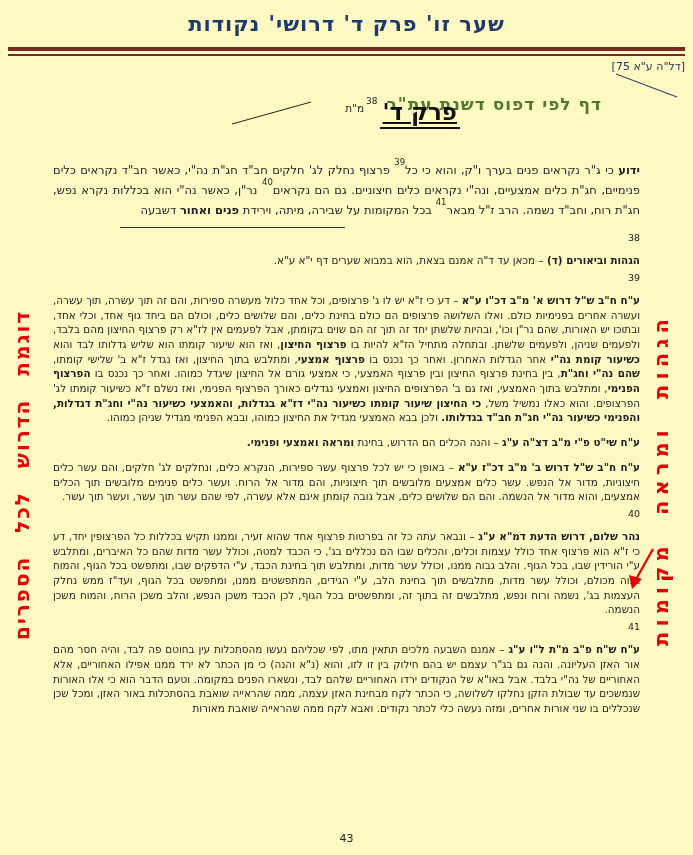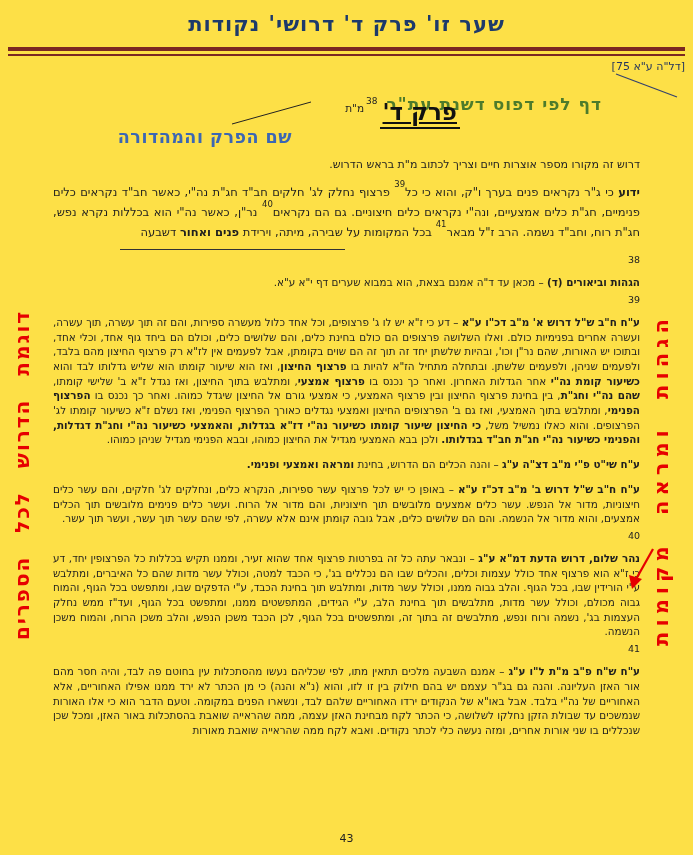--- a/index.html
+++ b/index.html
@@ -1,17 +1,17 @@
 <!DOCTYPE html>
 <html lang="he"><head>
 <meta charset="utf-8">
 <style>
   html,body{margin:0;padding:0;background:#e8e8e8;}
   .page{
-    position:relative;width:693px;height:855px;margin:0 auto;background:#fde047;
+    position:relative;width:693px;height:855px;margin:0 auto;background:#fef9c3;
     direction:rtl;overflow:hidden;
     font-family:"DejaVu Sans",sans-serif;color:#1f1f1f;
   }
   .title{
     position:absolute;top:12px;left:0;right:0;text-align:center;
     font-size:21px;font-weight:bold;color:#1d3a6b;letter-spacing:1px;
   }
   .title-rule{
     position:absolute;top:47px;left:8px;right:8px;height:3px;
     border-top:4px solid #7b2822;border-bottom:2px solid #7b2822;
@@ -75,24 +75,22 @@
   <div class="title-rule"></div>
 
   <div class="folio-ref">[דל"ה ע"א 75]</div>
 
   <div class="green-label">דף לפי דפוס דשנת עת"ר</div>
 
   <div class="chapter-row">
     <span class="chapter">פרק ד'</span><sup class="chapter-fn">38</sup><span class="chapter-mt">מ"ת</span>
   </div>
 
-  <div class="blue-label">שם הפרק והמהדורה</div>
 
   <div class="content">
-    <div class="intro">דרוש זה מקורו מספר אוצרות חיים וצריך לכתוב מ"ת בראש הדרוש.</div>
     <div class="body-para"><span class="b">ידוע</span><span> כי ג"ר נקראים פנים בערך ו"ק, והוא כי כל</span><sup>39</sup><span> פרצוף נחלק לג' חלקים חב"ד חג"ת נה"י, כאשר חב"ד נקראים כלים פנימיים, חג"ת כלים אמצעיים, ונה"י נקראים כלים חיצוניים. גם הם נקראים</span><sup>40</sup><span> נר"ן, כאשר נה"י הוא בכללות נקרא נפש, חג"ת רוח, וחב"ד נשמה. הרב ז"ל מבאר</span><sup>41</sup><span> בכל המקומות על שבירה, מיתה, וירידת </span><span class="b">פנים ואחור</span><span> דשבעה</span></div>
     <div class="fn-rule"></div>
     <div class="footnotes">
         <div class="fn-num">38</div>
         <div class="fn-text"><span class="b">הגהות וביאורים (ד)</span><span> – מכאן עד ד"ה אמנם בצאת, הוא במבוא שערים דף י"א ע"א.</span></div>
         <div class="fn-num">39</div>
         <div class="fn-text"><span class="b">ע"ח ח"ב ש"ל דרוש א' מ"ב דכ"ו ע"א</span><span> – דע כי ז"א יש לו ג' פרצופים, וכל אחד כלול מעשרה ספירות, והם זה תוך עשרה, תוך עשרה, ועשרה אחרים בפנימיות כולם. ואלו השלושה פרצופים הם כולם בחינת כלים, והם שלושים כלים, וכולם הם ביחד גוף אחד, וכלי אחד, ובתוכו יש האורות, שהם נר"ן וכו', ובהיות שלשתן יחד זה תוך זה הם שוים בקומתן, אבל לפעמים אין לז"א רק פרצוף החיצון מהם בלבד, ולפעמים שניהן, ולפעמים שלשתן. ובתחלה מתחיל הז"א להיות בו </span><span class="b">פרצוף החיצון</span><span>, ואז הוא שיעור קומתו הוא שליש גדלותו לבד והוא </span><span class="b">כשיעור קומת נה"י</span><span> אחר הגדלות האחרון. ואחר כך נכנס בו </span><span class="b">פרצוף אמצעי</span><span>, ומתלבש בתוך החיצון, ואז נגדל ז"א ב' שלישי קומתו, </span><span class="b">שהם נה"י וחג"ת</span><span>, בין בחינת פרצוף החיצון ובין פרצוף האמצעי, כי אמצעי גורם אל החיצון שיגדל כמוהו. ואחר כך נכנס בו </span><span class="b">הפרצוף הפנימי</span><span>, ומתלבש בתוך האמצעי, ואז גם ב' הפרצופים החיצון ואמצעי נגדלים כאורך הפרצוף הפנימי, ואז נשלם ז"א כשיעור קומתו לג' הפרצופים. והוא כאלו נמשיל משל, </span><span class="b">כי החיצון שיעור קומתו כשיעור נה"י דז"א בגדלות, והאמצעי כשיעור נה"י וחג"ת דגדלות, והפנימי כשיעור נה"י חג"ת חב"ד בגדלותו.</span><span> ולכן בבא האמצעי מגדיל את החיצון כמוהו, ובבא הפנימי מגדיל שניהן כמוהו.</span></div>
         <div class="fn-text"><span class="b">ע"ח שי"ט פ"י מ"ב דצ"ה ע"ג</span><span> – והנה הכלים הם הדרוש, בחינת </span><span class="b">ומראה ואמצעי ופנימי.</span></div>
         <div class="fn-text"><span class="b">ע"ח ח"ב ש"ל דרוש ב' מ"ב דכ"ז ע"א</span><span> – באופן כי יש לכל פרצוף עשר ספירות, הנקרא כלים, ונחלקים לג' חלקים, והם עשר כלים חיצוניות, מדור אל הנפש. עשר כלים אמצעים מלובשים תוך חיצוניות, והם מדור אל הרוח. ועשר כלים פנימים מלובשים תוך הכלים אמצעים, והוא מדור אל הנשמה. והם הם שלושים כלים, אבל גובה קומתן אינם אלא עשרה, לפי שהם עשר תוך עשר, ועשר תוך עשר.</span></div>
         <div class="fn-num">40</div>

